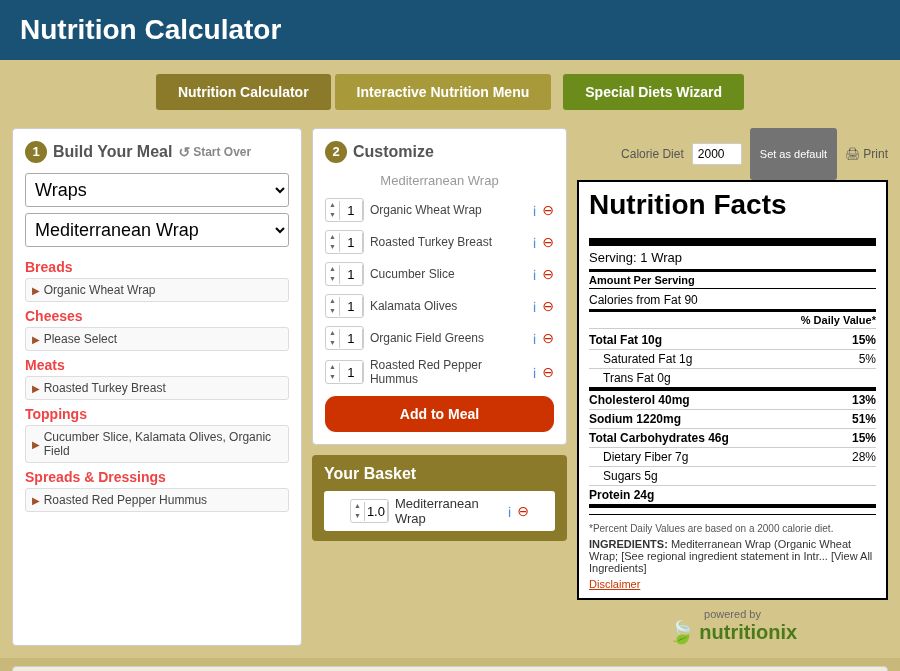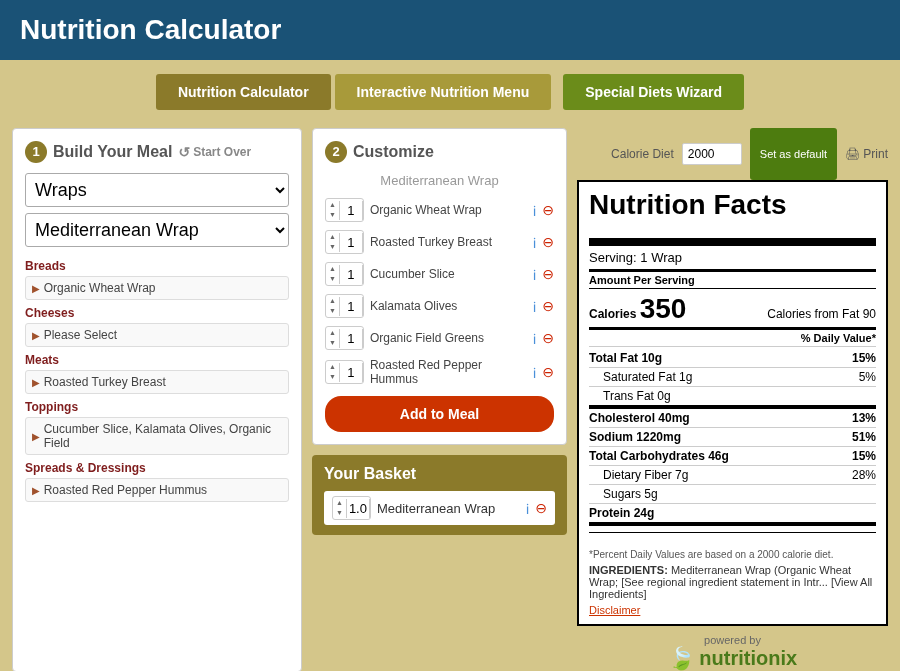--- a/index.html
+++ b/index.html
@@ -19,62 +19,62 @@
     
     .main-content { background: #d4c68a; padding: 8px 12px 12px; display: flex; gap: 10px; }
 
     
     .panel-build { background: #fff; border: 1px solid #ccc; border-radius: 4px; width: 290px; flex-shrink: 0; padding: 12px; }
     .panel-title { font-size: 16px; font-weight: bold; color: #555; margin-bottom: 10px; display: flex; align-items: center; gap: 6px; }
     .panel-number { display: inline-block; width: 22px; height: 22px; background: #8b7a2a; color: #fff; border-radius: 50%; text-align: center; line-height: 22px; font-size: 13px; }
     .start-over { float: right; color: #888; font-size: 12px; cursor: pointer; display: flex; align-items: center; gap: 3px; }
     .refresh-icon { font-size: 14px; }
     select { width: 100%; padding: 5px; border: 1px solid #aaa; border-radius: 3px; margin-bottom: 6px; background: #fff; font-size: 18px; }
-    .category-label { font-weight: bold; color: #7f1d1d; font-size: 12px; margin: 6px 0 3px; }
+    .category-label { font-weight: bold; color: #ef4444; font-size: 14px; margin: 6px 0 3px; }
     .category-item { display: flex; align-items: center; gap: 4px; padding: 4px 6px; border: 1px solid #ddd; border-radius: 3px; margin-bottom: 4px; font-size: 12px; color: #444; background: #f9f9f9; }
     .triangle { color: #a0522d; font-size: 10px; }
 
     
     .panel-customize { background: #fff; border: 1px solid #ccc; border-radius: 4px; width: 255px; flex-shrink: 0; padding: 12px; }
     .customize-subtitle { text-align: center; color: #999; font-size: 13px; margin-bottom: 10px; }
     .ingredient-row { display: flex; align-items: center; gap: 6px; margin-bottom: 8px; }
     .qty-box { display: flex; align-items: center; border: 1px solid #ccc; border-radius: 3px; }
     .qty-num { width: 24px; text-align: center; font-size: 13px; border: none; border-left: 1px solid #ccc; border-right: 1px solid #ccc; background: #fff; padding: 2px 0; }
     .qty-arrows { display: flex; flex-direction: column; padding: 1px 3px; cursor: pointer; }
     .arrow-up, .arrow-down { font-size: 7px; line-height: 10px; color: #666; }
     .ingredient-name { flex: 1; font-size: 12px; color: #444; }
     .icon-info { color: #4a90d9; font-size: 14px; cursor: pointer; }
     .icon-remove { color: #cc2200; font-size: 14px; cursor: pointer; }
-    .add-meal-btn { display: block; width: 100%; padding: 10px; background: #cc3300; color: #fff; font-size: 14px; font-weight: bold; border: none; border-radius: 16px; cursor: pointer; margin-top: 10px; }
+    .add-meal-btn { display: block; width: 100%; padding: 10px; background: #cc3300; color: #fff; font-size: 14px; font-weight: bold; border: none; border-radius: 11px; cursor: pointer; margin-top: 10px; }
 
     
     .panel-basket { background: #8b7a2a; border-radius: 4px; padding: 10px 12px; margin-top: 10px; }
     .basket-title { color: #fff; font-size: 16px; font-weight: bold; margin-bottom: 8px; }
-    .basket-row { display: flex; align-items: center; gap: 6px; background: #fff; border-radius: 3px; padding: 5px 8px; }
+    .basket-row { display: flex; align-items: center; gap: 6px; background: #fff; border-radius: 3px; padding: 5px 26px; }
     .basket-name { flex: 1; font-size: 13px; color: #333; }
 
     
     .panel-right { flex: 1; }
     .calorie-diet-bar { display: flex; align-items: center; gap: 8px; margin-bottom: 0; font-size: 12px; color: #555; justify-content: flex-end; }
-    .calorie-input { width: 60px; border: 1px solid #ccc; padding: 3px 5px; font-size: 12px; border-radius: 2px; }
-    .set-default-btn { background: #4d7c0f; color: #fff; border: none; padding: 20px 10px; border-radius: 3px; font-size: 11px; cursor: pointer; }
+    .calorie-input { width: 50px; border: 1px solid #ccc; padding: 3px 5px; font-size: 12px; border-radius: 2px; }
+    .set-default-btn { background: #737373; color: #fff; border: none; padding: 20px 10px; border-radius: 3px; font-size: 11px; cursor: pointer; }
     .print-btn { background: none; border: none; color: #555; font-size: 12px; cursor: pointer; display: flex; align-items: center; gap: 3px; }
 
     .nutrition-facts { background: #fff; border: 2px solid #000; padding: 8px 10px; font-size: 12px; }
     .nf-title { font-size: 28px; font-weight: bold; border-bottom: 8px solid #000; padding-bottom: 17px; margin-bottom: 4px; line-height: 1.1; }
     .nf-serving { font-size: 13px; margin-bottom: 2px; }
     .nf-amount { font-size: 11px; font-weight: bold; border-top: 3px solid #000; border-bottom: 1px solid #000; padding: 2px 0; margin: 4px 0; }
     .nf-calories-row { display: flex; justify-content: space-between; align-items: baseline; border-bottom: 3px solid #000; padding-bottom: 2px; margin-bottom: 2px; }
     .nf-calories-num { font-size: 28px; font-weight: bold; }
     .nf-calories-fat { font-size: 12px; }
     .nf-daily { text-align: right; font-size: 11px; font-weight: bold; border-bottom: 1px solid #ccc; padding-bottom: 2px; margin-bottom: 2px; }
     .nf-row { display: flex; justify-content: space-between; border-bottom: 1px solid #ccc; padding: 2px 0; }
     .nf-row.bold { font-weight: bold; gap: 34px; }
     .nf-row.indent { padding-left: 14px; font-weight: normal; }
-    .nf-footnote { font-size: 10px; color: #555; margin-top: 6px; border-top: 1px solid #000; padding-top: 16px; }
+    .nf-footnote { font-size: 10px; color: #555; margin-top: 6px; border-top: 1px solid #000; padding-top: 8px; }
     .nf-ingredients { font-size: 11px; color: #333; margin-top: 4px; }
     .nf-ingredients b { font-weight: bold; margin-top: 20px; }
     .nf-disclaimer { color: #cc3300; font-size: 11px; margin-top: 4px; text-decoration: underline; cursor: pointer; }
 
     
     .powered-by { text-align: center; margin-top: 8px; font-size: 11px; color: #666; }
     .nutritionix-logo { display: flex; align-items: center; justify-content: center; gap: 4px; font-size: 20px; font-weight: bold; color: #4a7a1a; }
     .logo-leaf { font-size: 22px; }
 
     
@@ -261,23 +261,20 @@
         <span>🖨</span>
         <span>Print</span>
       </button>
     </div>
 
     <div class="nutrition-facts">
       <div class="nf-title">Nutrition Facts</div>
       <div class="nf-serving">Serving: 1 Wrap</div>
       <div class="nf-amount">Amount Per Serving</div>
       <div class="nf-calories-row">
-        <div>
-          <strong>Calories</strong> <span class="nf-calories-num">350</span>
-        </div>
         <div class="nf-calories-fat">
           <span>Calories from Fat</span>
           <span>90</span>
         </div>
       </div>
       <div class="nf-daily">% Daily Value*</div>
 
       <div class="nf-row bold">
         <span>Total Fat 10g</span>
         <span>15%</span>

